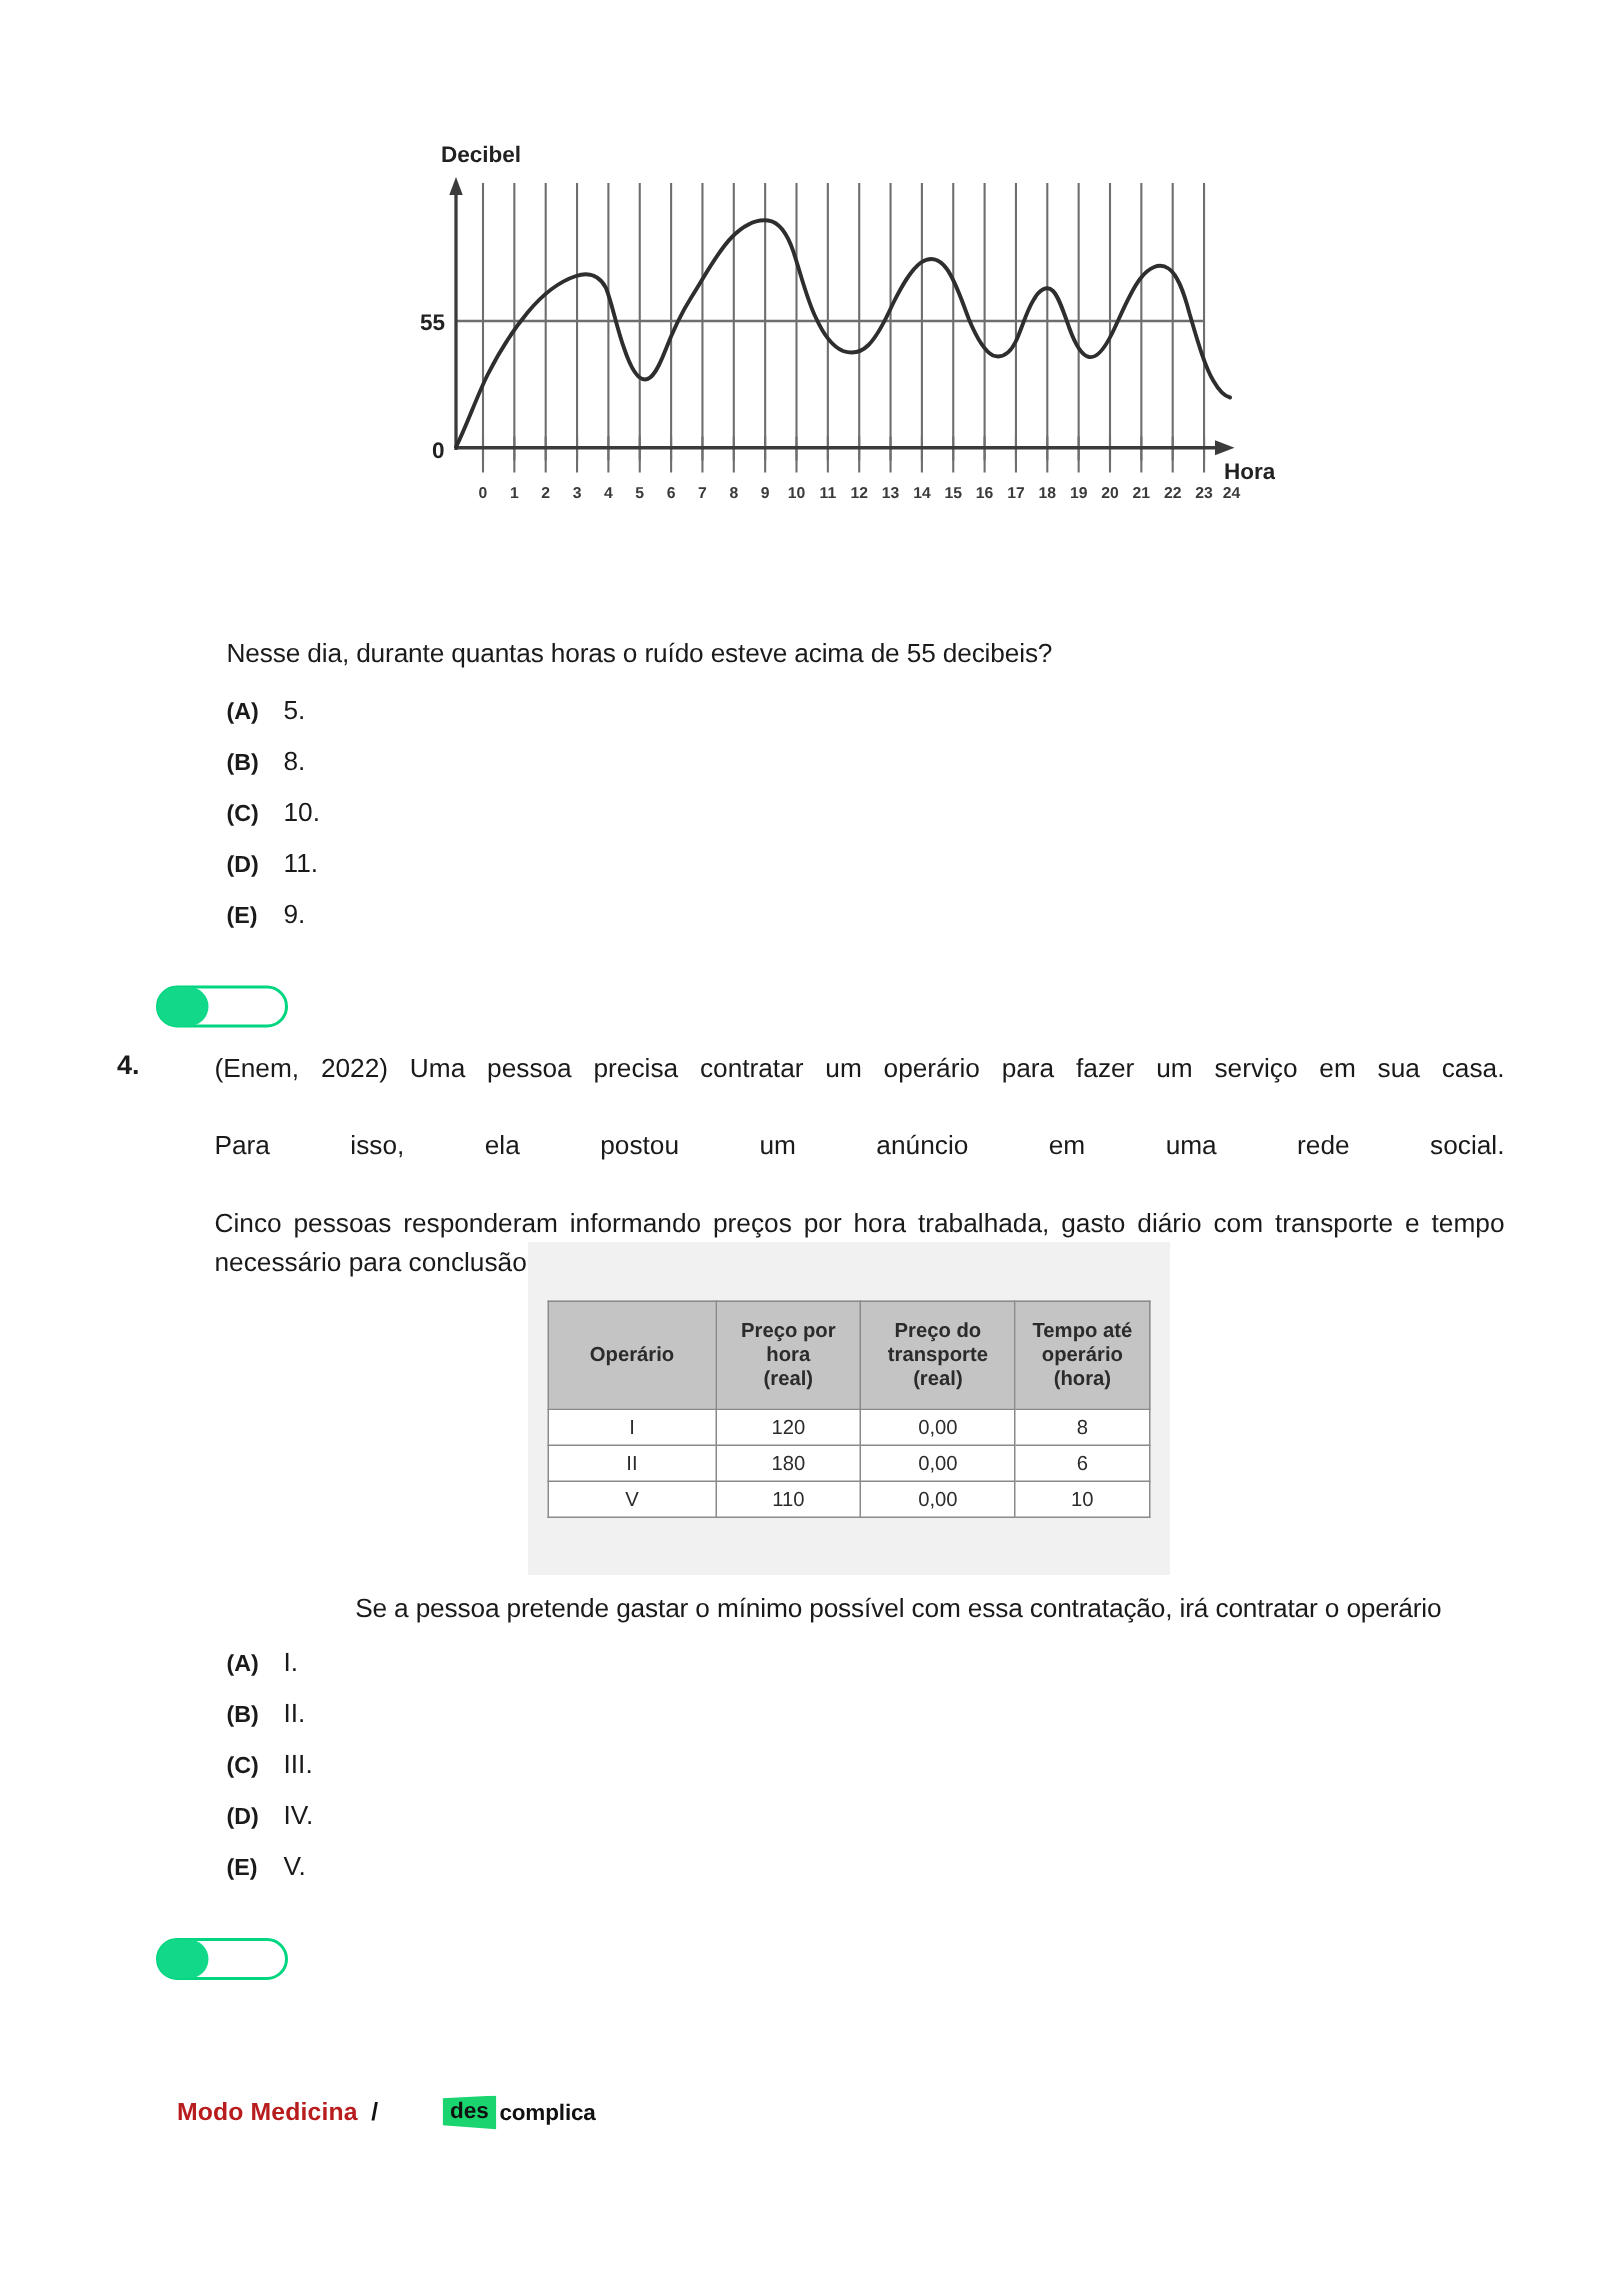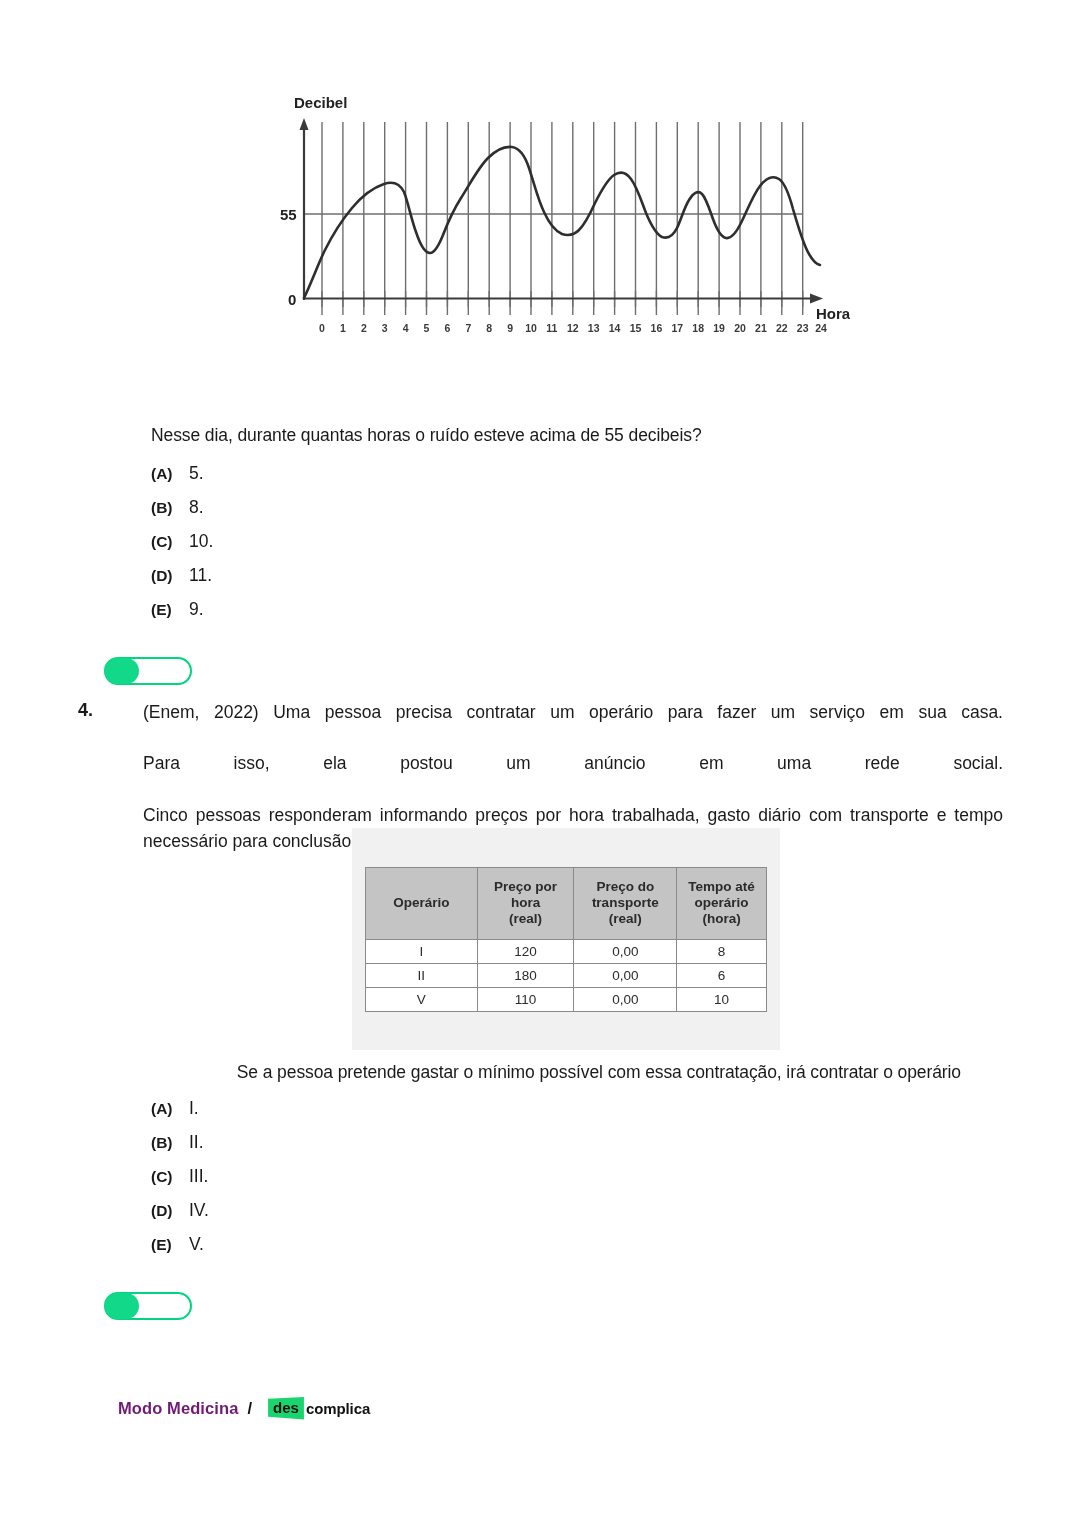--- a/index.html
+++ b/index.html
@@ -158,33 +158,33 @@
     position: absolute;
     left: 118px;
     top: 1397px;
     display: flex;
     align-items: center;
     gap: 0px;
   }
   .footer .mm {
     font-weight: bold;
     font-size: 16.5px;
-    color: #701a75;
+    color: #b91c1c;
     letter-spacing: 0.1px;
   }
   .footer .slash {
     font-weight: bold;
     font-size: 16.5px;
     color: #111111;
     margin-left: 9px;
   }
   .logo {
     display: inline-flex;
     align-items: center;
-    margin-left: 16px;
+    margin-left: 43px;
   }
   .logo .des-badge {
     position: relative;
     display: inline-block;
     padding: 3px 5px 3px 5px;
     font-weight: bold;
     font-size: 15px;
     color: #111111;
     background: #19d46f;
     clip-path: polygon(0% 8%, 100% 0%, 100% 100%, 0% 88%);

